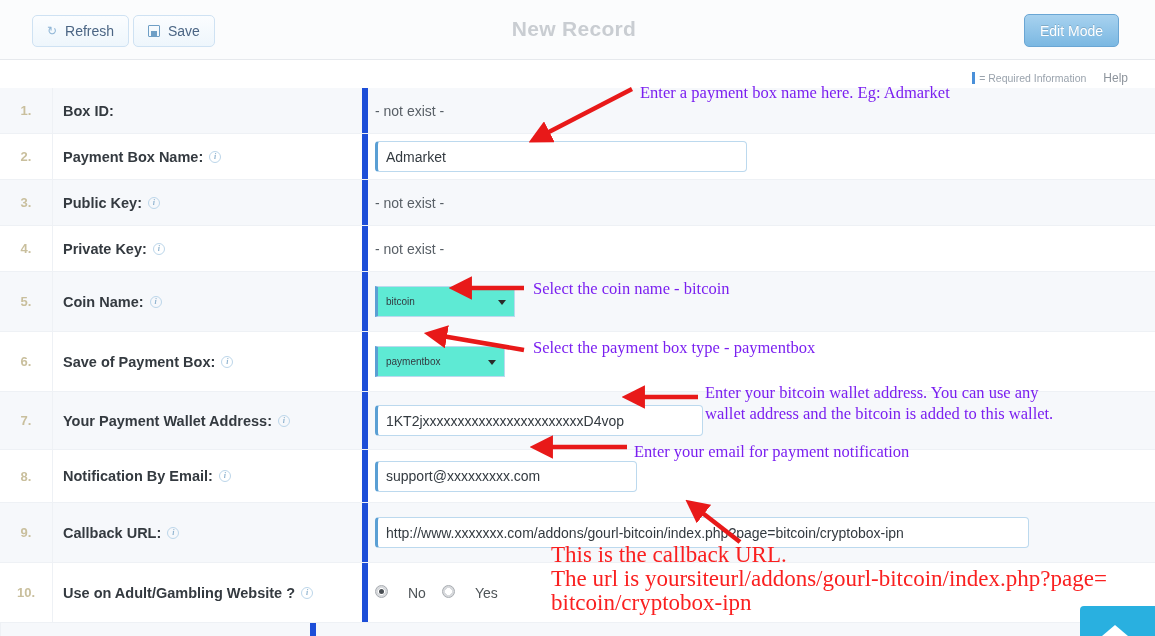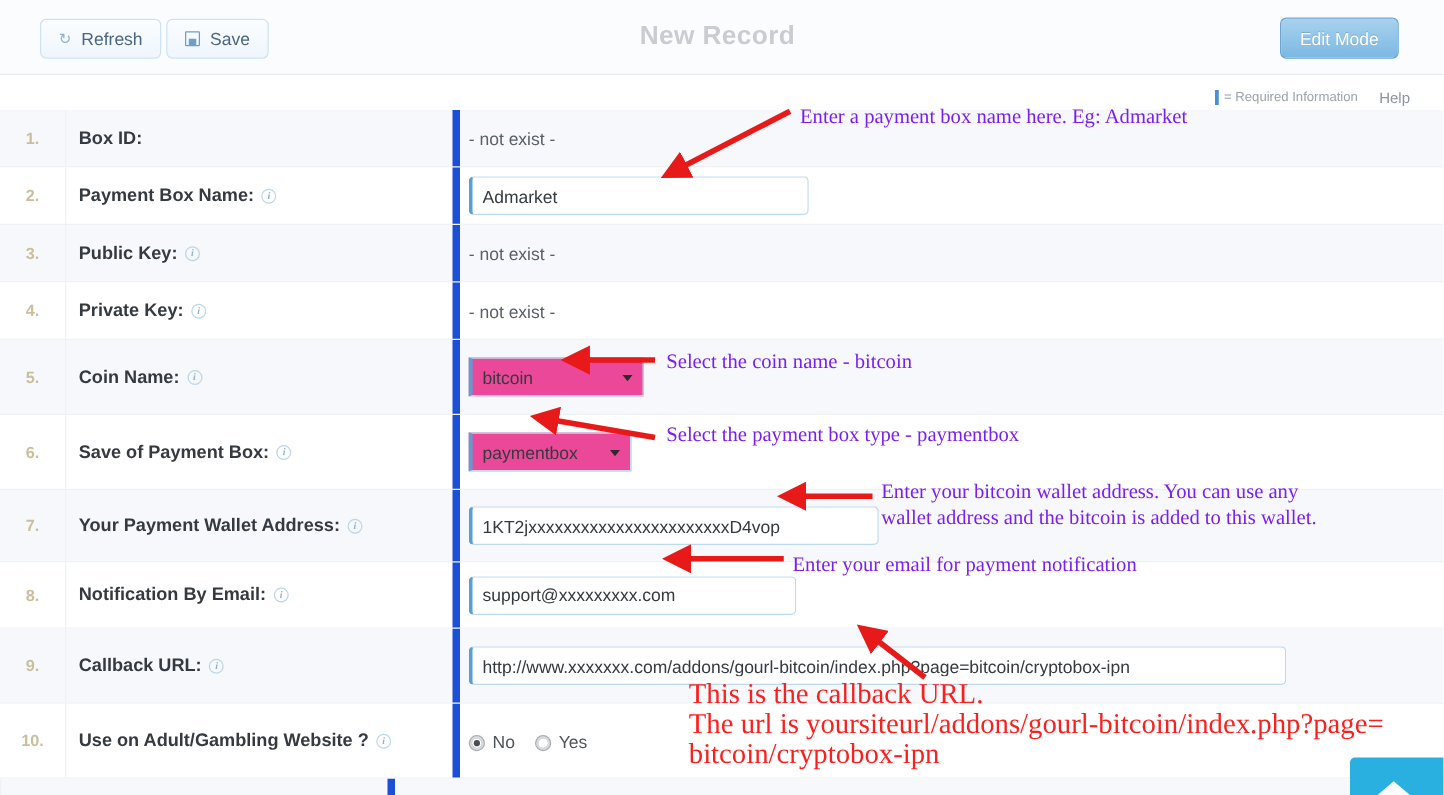--- a/index.html
+++ b/index.html
@@ -135,49 +135,49 @@
     border-left: 3px solid #5a9fd4;
     border-radius: 4px;
     background: #fff;
     height: 31px;
     padding: 0 8px;
     font-family: "Liberation Sans", sans-serif;
     font-size: 14px;
     color: #333a40;
     outline: none;
   }
-  #payment-box-name-input { width: 272px; }
+  #payment-box-name-input { width: 372px; }
   #wallet-address-input  { width: 328px; }
   #email-input           { width: 262px; }
   #callback-url-input    { width: 654px; }
 
   .sel {
     position: relative;
     border: 1px solid #bcd9ee;
     border-left: 3px solid #5a9fd4;
     border-radius: 0;
-    background: #ec4899;
+    background: #5eead4;
     height: 31px;
     display: flex; align-items: center;
     padding: 0 26px 0 8px;
-    font-size: 14px; color: #333a40;
+    font-size: 10px; color: #333a40;
     cursor: pointer;
   }
   .sel .caret {
     position: absolute; right: 8px; top: 50%;
     width: 0; height: 0; margin-top: -2px;
     border-left: 4px solid transparent;
     border-right: 4px solid transparent;
     border-top: 5px solid #2b2b2b;
   }
   #coin-name-select { width: 140px; }
   #box-type-select  { width: 130px; }
 
   .radios { display: flex; align-items: center; gap: 16px; }
-  .radio { display: flex; align-items: flex-end; gap: 6px; cursor: pointer; }
+  .radio { display: flex; align-items: flex-start; gap: 20px; cursor: pointer; }
   .radio .dot {
     width: 13px; height: 13px; border-radius: 50%;
     border: 1px solid #a9adb2;
     background: radial-gradient(circle, #ffffff 0 45%, #d8dadd 46% 100%);
     position: relative;
   }
   .radio.on .dot::after {
     content: ""; position: absolute;
     left: 3px; top: 3px; width: 5px; height: 5px;
     border-radius: 50%; background: #4a4f54;

